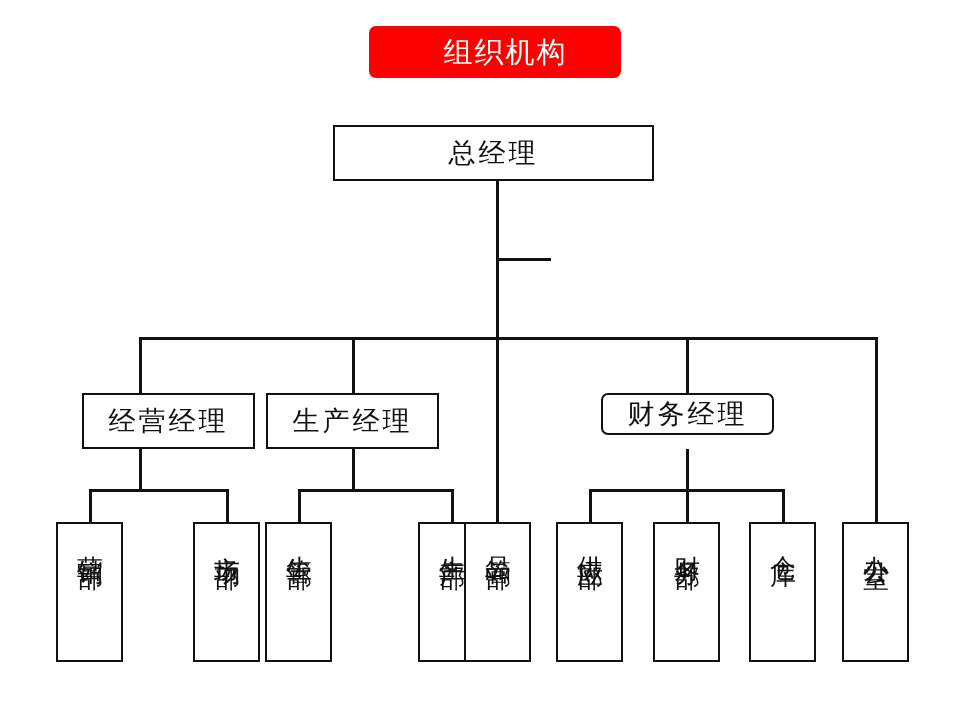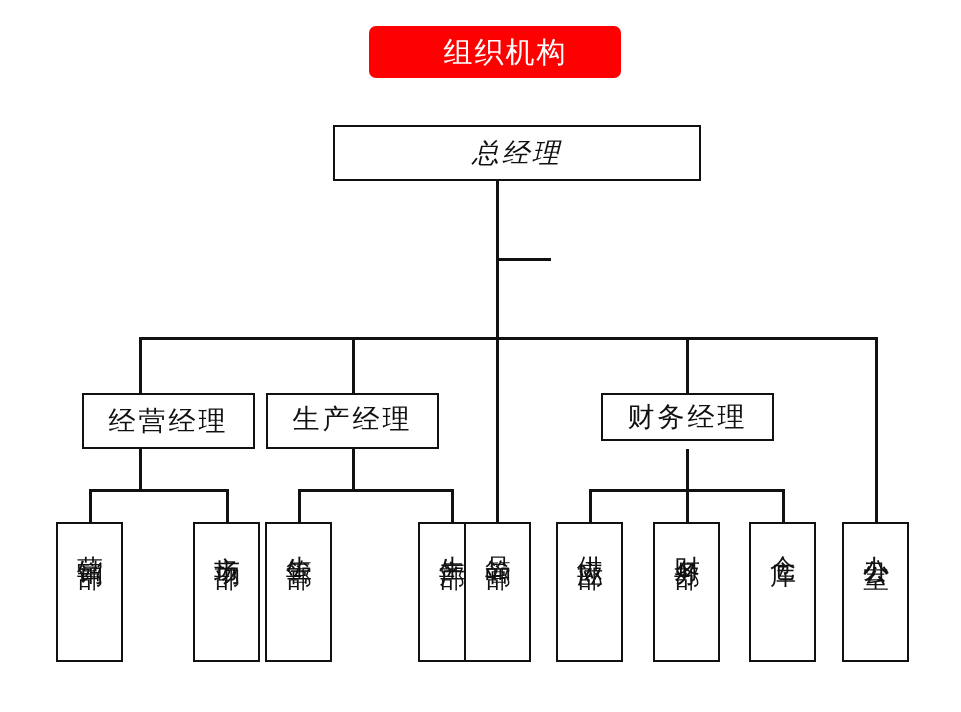--- a/index.html
+++ b/index.html
@@ -116,32 +116,32 @@
   <div class="line h" style="left:298px; top:489px; width:156px;"></div>
   <div class="line v" style="left:298px; top:489px; height:34px;"></div>
   <div class="line v" style="left:451px; top:489px; height:34px;"></div>
 
   <div class="line v" style="left:686px; top:449px; height:42px;"></div>
   <div class="line h" style="left:589px; top:489px; width:196px;"></div>
   <div class="line v" style="left:589px; top:489px; height:34px;"></div>
   <div class="line v" style="left:686px; top:489px; height:34px;"></div>
   <div class="line v" style="left:782px; top:489px; height:34px;"></div>
 
-  <div class="node horiz" style="left:333px; top:125px; width:368px; height:56px;font-style:italic;">
+  <div class="node horiz" style="left:333px; top:125px; width:321px; height:56px;">
     <span>总经理</span>
   </div>
 
 
   <div class="node horiz" style="left:50px; top:393px; width:173px; height:56px;margin-left:32px;">
     <span>经营经理</span>
   </div>
-  <div class="node horiz" style="left:266px; top:393px; width:173px; height:56px;font-family:Liberation Mono, monospace;">
+  <div class="node horiz" style="left:266px; top:393px; width:173px; height:56px;">
     <span>生产经理</span>
   </div>
-  <div class="node horiz" style="left:601px; top:393px; width:173px; height:48px;">
+  <div class="node horiz" style="left:601px; top:393px; width:173px; height:42px;border-radius:7px;">
     <span>财务经理</span>
   </div>
 
   <div class="node vert" style="left:56px; top:522px; width:67px; height:140px;">
     <span>营销部</span>
   </div>
   <div class="node vert" style="left:193px; top:522px; width:67px; height:140px;">
     <span>市场部</span>
   </div>
   <div class="node vert" style="left:265px; top:522px; width:67px; height:140px;">

